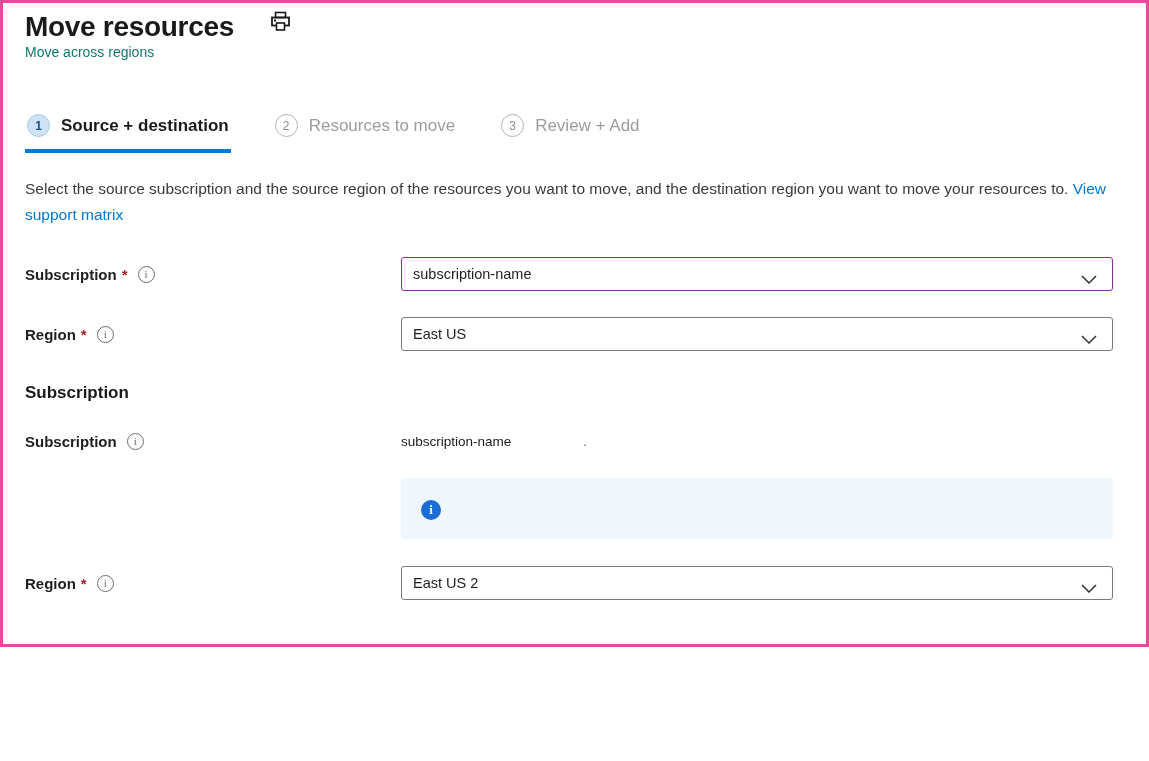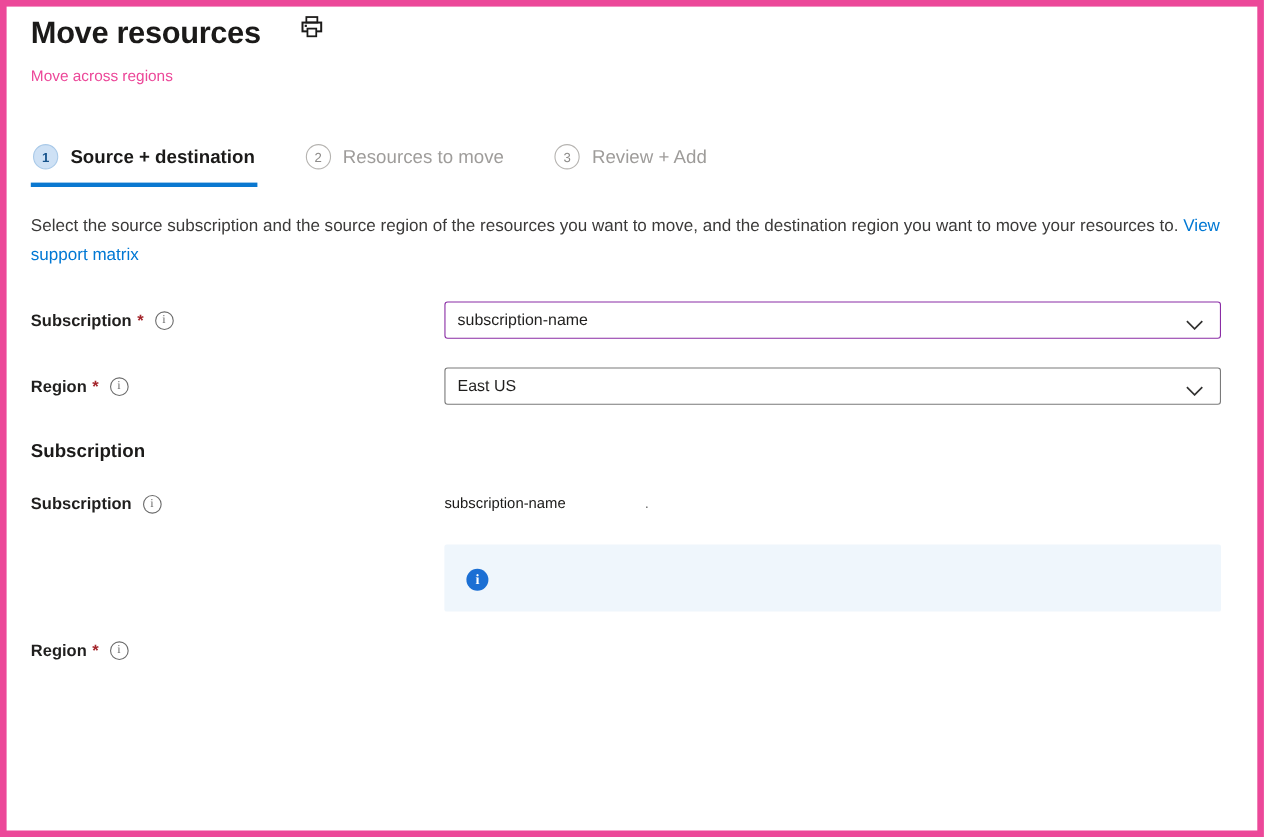--- a/index.html
+++ b/index.html
@@ -1,33 +1,33 @@
 <!DOCTYPE html>
 <html><head>
 <meta charset="utf-8">
 <style>
   * { margin:0; padding:0; box-sizing:border-box; }
   html,body { background:#fff; }
   .page {
-    width:1149px; height:761px;
-    border:6px solid #ec4899;
+    width:1149px; height:647px;
+    border:3px solid #ec4899;
     background:#fff;
     font-family:"Liberation Sans", sans-serif;
     color:#323130;
     overflow:hidden;
   }
   .content { padding:8px 33px 0 22px; }
 
   
   .page-title {
     font-size:28px; font-weight:700; color:#1b1a19;
     display:inline-block; letter-spacing:-0.3px;
   }
   .print-icon { display:inline-block; margin-left:36px; vertical-align:4px; }
-  .subtitle { font-size:14px; color:#ec4899; margin-top:15px; }
+  .subtitle { font-size:14px; color:#0f766e; margin-top:1px; }
 
   
   .tabs { display:flex; gap:42px; margin-top:54px; align-items:flex-end; }
   .tab { display:flex; align-items:center; gap:11px; padding:0 2px 12px 2px;
          border-bottom:4px solid transparent; cursor:pointer; }
   .tab.active { border-bottom-color:#0b78d0; }
   .tab .badge {
     width:23px; height:23px; border-radius:50%;
     display:flex; align-items:center; justify-content:center;
     font-size:12px; flex:none;
@@ -180,16 +180,24 @@
         </div>
       </div>
     </div>
 
     <div class="form-row row-dst-region">
       <div class="label-cell">
         <span class="field-label">Region</span>
         <span class="required-marker">*</span>
         <span class="info-icon">i</span>
       </div>
+      <div class="control-cell">
+        <div class="dropdown">
+          <span>East US 2</span>
+          <span class="chevron-icon"><svg width="16" height="9" viewBox="0 0 16 9">
+                <polyline points="1,1 8,8 15,1" fill="none" stroke="#323130" stroke-width="1.5"></polyline>
+              </svg></span>
+        </div>
+      </div>
     </div>
 
   </div>
 </div>
 
 </body></html>

